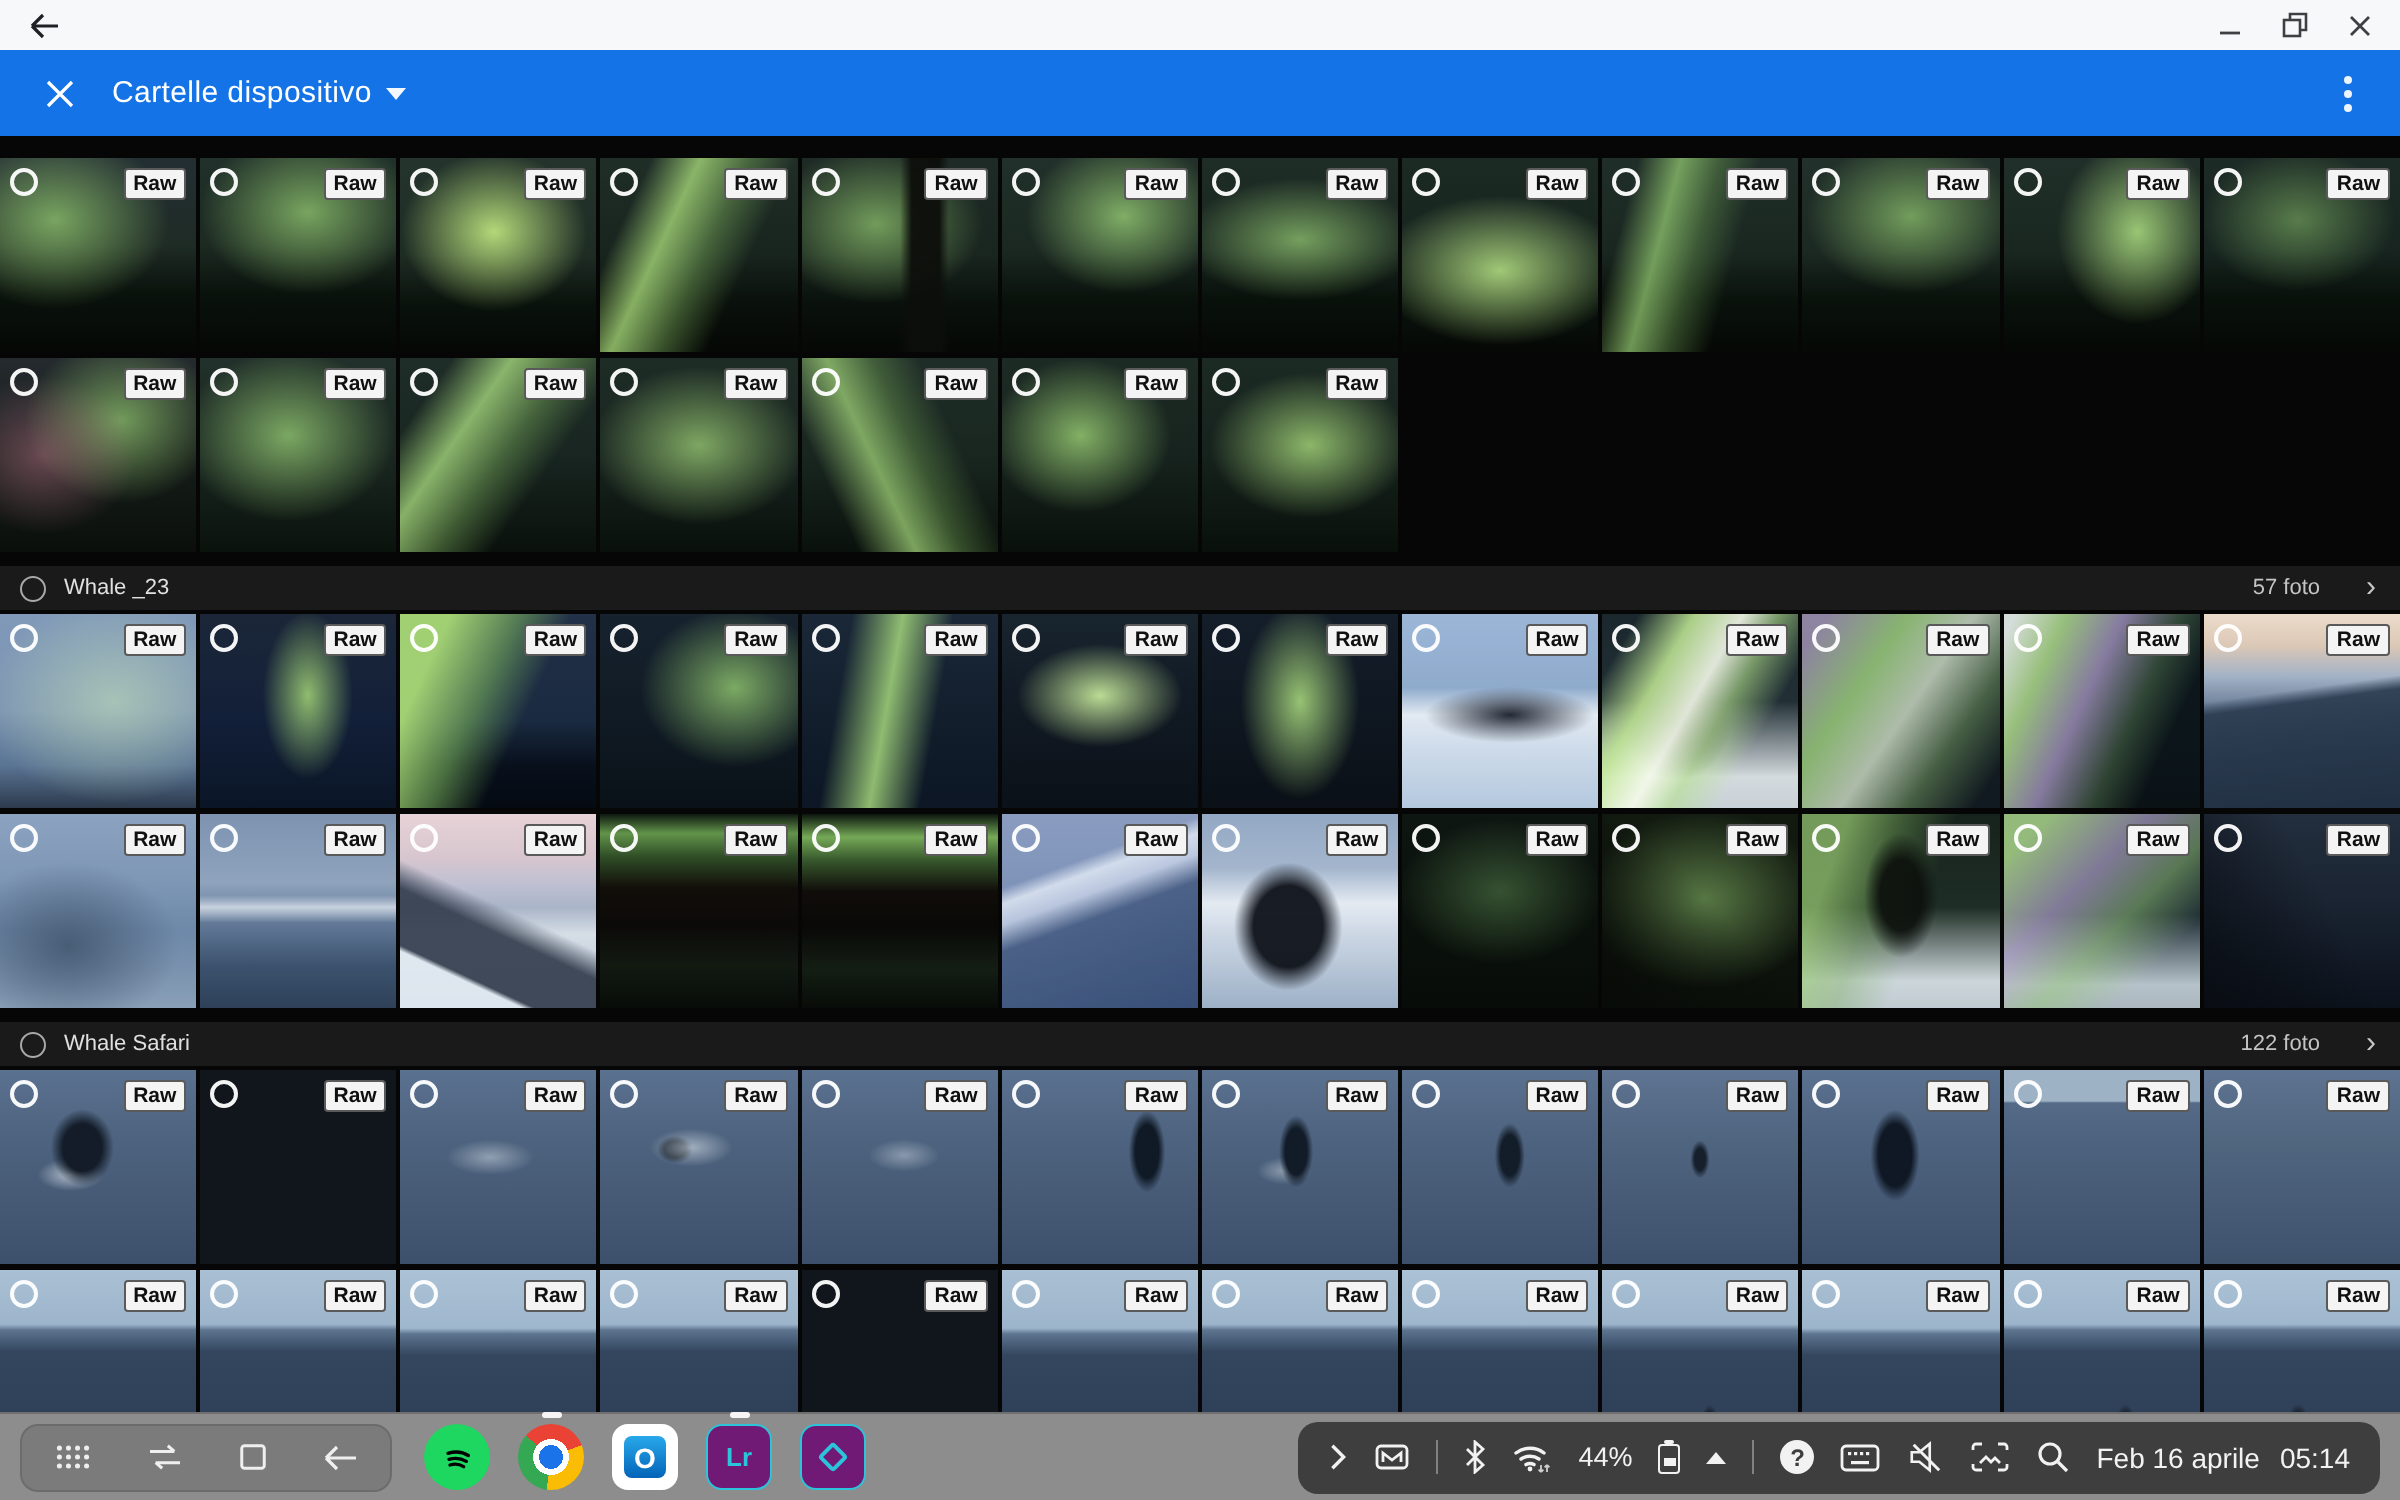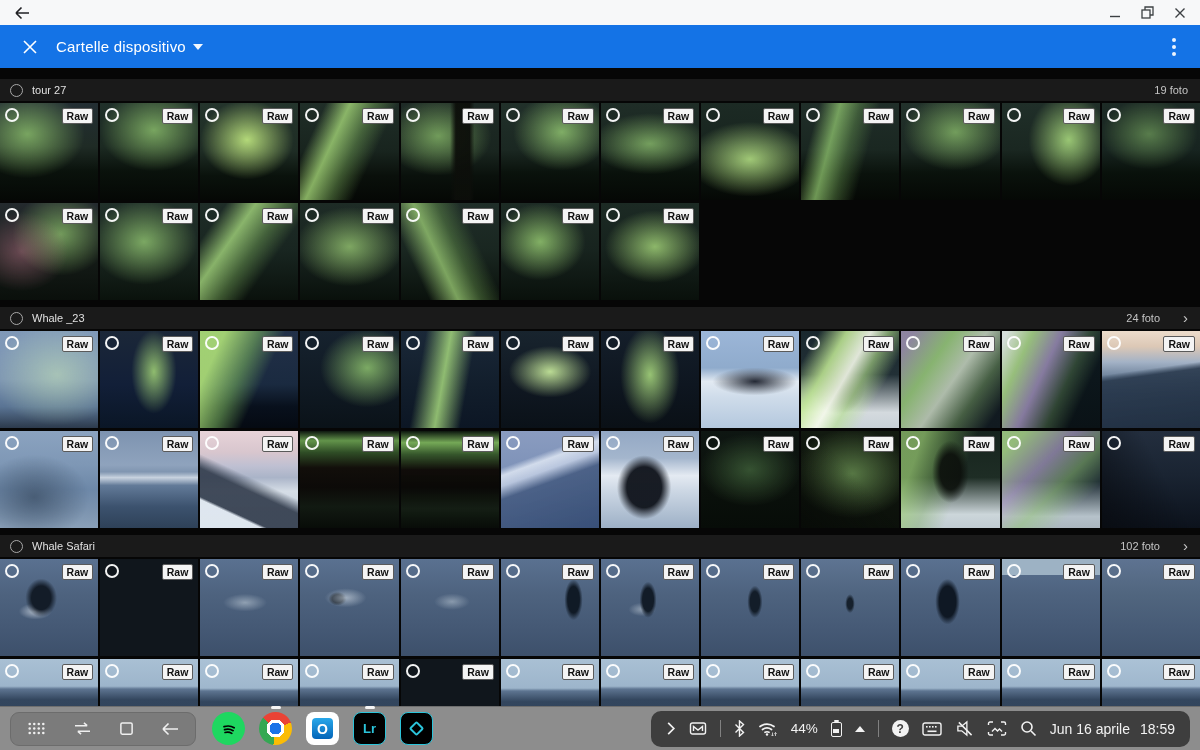--- a/index.html
+++ b/index.html
@@ -51,21 +51,21 @@
   .run-dash { position:absolute; top:-6px; left:50%; transform:translateX(-50%);
               width:10px; height:3px; border-radius:2px; background:#f5f5f5; }
   .app { width:33px; height:33px; display:flex; align-items:center; justify-content:center; cursor:pointer; }
   .app.spotify { background:#1ed760; border-radius:50%; }
   .app.chrome { border-radius:50%;
      background: radial-gradient(circle at 50% 50%, #1a73e8 0 6px, #ffffff 6px 9px, rgba(0,0,0,0) 9px),
                  conic-gradient(from -50deg, #ea4335 0 33%, #fbbc05 33% 66%, #34a853 66% 100%); }
   .app.outlook { background:#fff; border-radius:8px; }
   .olk-sq { width:21px; height:21px; border-radius:4px; background:linear-gradient(180deg,#28a8ea,#0364b8);
             color:#fff; font-weight:bold; font-size:14px; display:flex; align-items:center; justify-content:center; }
-  .app.lr, .app.lrp { background:#000000; border:1.5px solid #2bc4da; border-radius:8px; }
+  .app.lr, .app.lrp { background:#701a75; border:1.5px solid #2bc4da; border-radius:8px; }
   .lr-text { color:#2bc4da; font-size:13px; font-weight:bold; }
   .lrp-diamond { width:11px; height:11px; border:2px solid #2bc4da; border-radius:2px; transform:rotate(45deg); }
 
   .tray { margin-left:auto; background:#3e3e3e; border-radius:10px; height:36px; display:flex;
           align-items:center; gap:13px; padding:0 15px; color:#f2f2f2; }
   .tray .ticon { display:flex; align-items:center; cursor:pointer; }
   .tray-sep { width:1px; height:17px; background:rgba(255,255,255,.35); }
   .batt-pct { font-size:13.5px; }
   .battery { width:11px; height:17px; position:relative; }
   .battery .nub { position:absolute; top:0; left:3px; width:5px; height:2px; background:#f2f2f2; border-radius:1px; }
@@ -118,25 +118,20 @@
   </div>
   <div class="ab-more">
     <i></i>
       <i></i>
       <i></i>
   </div>
 </div>
 
 <div class="content">
     <div class="section">
-      <div class="sec-header">
-        <span class="sec-circle"></span>
-        <span class="sec-name">tour 27</span>
-        <span class="sec-count">19 foto</span>
-      </div>
       <div class="prow">
         <div class="cell" style="background: radial-gradient(90% 70% at 28% 32%, rgba(150, 205, 115, 0.75), rgba(20, 40, 25, 0) 65%), linear-gradient(rgb(35, 46, 51) 0%, rgb(31, 43, 37) 45%, rgb(10, 18, 12) 70%, rgb(5, 8, 5) 100%);">
           <span class="sel-circle"></span>
           <span class="raw-badge">Raw</span>
         </div>
         <div class="cell" style="background: radial-gradient(85% 65% at 55% 28%, rgba(150, 205, 115, 0.75), rgba(20, 40, 25, 0) 65%), linear-gradient(rgb(32, 48, 42) 0%, rgb(28, 42, 34) 45%, rgb(10, 18, 12) 70%, rgb(5, 8, 5) 100%);">
           <span class="sel-circle"></span>
           <span class="raw-badge">Raw</span>
         </div>
         <div class="cell" style="background: radial-gradient(70% 60% at 48% 38%, rgba(195, 235, 130, 0.9), rgba(20, 40, 25, 0) 68%), linear-gradient(rgb(36, 52, 44) 0%, rgb(30, 44, 36) 50%, rgb(10, 18, 12) 75%, rgb(5, 8, 5) 100%);">
@@ -208,21 +203,21 @@
         <div class="cell" style="background: radial-gradient(75% 55% at 55% 45%, rgba(170, 220, 125, 0.8), rgba(20, 40, 25, 0) 68%), linear-gradient(rgb(28, 42, 36) 0%, rgb(22, 34, 29) 50%, rgb(9, 16, 11) 100%);">
           <span class="sel-circle"></span>
           <span class="raw-badge">Raw</span>
         </div>
       </div>
     </div>
     <div class="section">
       <div class="sec-header">
         <span class="sec-circle"></span>
         <span class="sec-name">Whale _23</span>
-        <span class="sec-count">24 foto</span>
+        <span class="sec-count">57 foto</span>
         <span class="sec-chevron">›</span>
       </div>
       <div class="prow">
         <div class="cell" style="background: radial-gradient(95% 75% at 58% 45%, rgba(195, 225, 185, 0.6), rgba(0, 0, 0, 0) 70%), linear-gradient(rgb(128, 153, 184) 0%, rgb(123, 147, 178) 50%, rgb(90, 116, 148) 78%, rgb(44, 58, 76) 100%);">
           <span class="sel-circle"></span>
           <span class="raw-badge">Raw</span>
         </div>
         <div class="cell" style="background: radial-gradient(32% 60% at 55% 42%, rgba(165, 215, 120, 0.85), rgba(0, 0, 0, 0) 72%), linear-gradient(rgb(27, 39, 56) 0%, rgb(18, 31, 56) 55%, rgb(10, 22, 38) 100%);">
           <span class="sel-circle"></span>
           <span class="raw-badge">Raw</span>
@@ -316,21 +311,21 @@
         <div class="cell" style="background: linear-gradient(62deg, rgba(8, 11, 16, 0.8) 0%, rgba(8, 11, 16, 0.35) 35%, rgba(0, 0, 0, 0) 60%), linear-gradient(rgb(35, 46, 62) 0%, rgb(26, 36, 50) 45%, rgb(18, 26, 38) 75%, rgb(12, 18, 28) 100%);">
           <span class="sel-circle"></span>
           <span class="raw-badge">Raw</span>
         </div>
       </div>
     </div>
     <div class="section">
       <div class="sec-header">
         <span class="sec-circle"></span>
         <span class="sec-name">Whale Safari</span>
-        <span class="sec-count">102 foto</span>
+        <span class="sec-count">122 foto</span>
         <span class="sec-chevron">›</span>
       </div>
       <div class="prow">
         <div class="cell" style="background: radial-gradient(26% 32% at 42% 40%, rgb(19, 28, 40) 38%, rgba(0, 0, 0, 0) 62%), radial-gradient(24% 12% at 36% 54%, rgba(222, 230, 238, 0.7), rgba(0, 0, 0, 0) 70%), linear-gradient(rgb(90, 113, 144) 0%, rgb(78, 99, 127) 35%, rgb(69, 89, 117) 70%, rgb(61, 80, 107) 100%);">
           <span class="sel-circle"></span>
           <span class="raw-badge">Raw</span>
         </div>
         <div class="cell">
           <span class="sel-circle"></span>
           <span class="raw-badge">Raw</span>
@@ -558,17 +553,17 @@
         <path d="M5 10.5l3-3 2.5 2.5 2-2 2.5 2.5"></path>
       </svg>
     </span>
     <span class="ticon">
       <svg width="17" height="17" viewBox="0 0 17 17" fill="none" stroke="#f2f2f2" stroke-width="1.6">
         <circle cx="7" cy="7" r="5"></circle>
           <path d="M11 11l4.5 4.5"></path>
       </svg>
     </span>
     <span class="clock">
-      <span>Jun 16 aprile</span>
-      <span>18:59</span>
+      <span>Feb 16 aprile</span>
+      <span>05:14</span>
     </span>
   </div>
 </div>
 
 </body></html>

